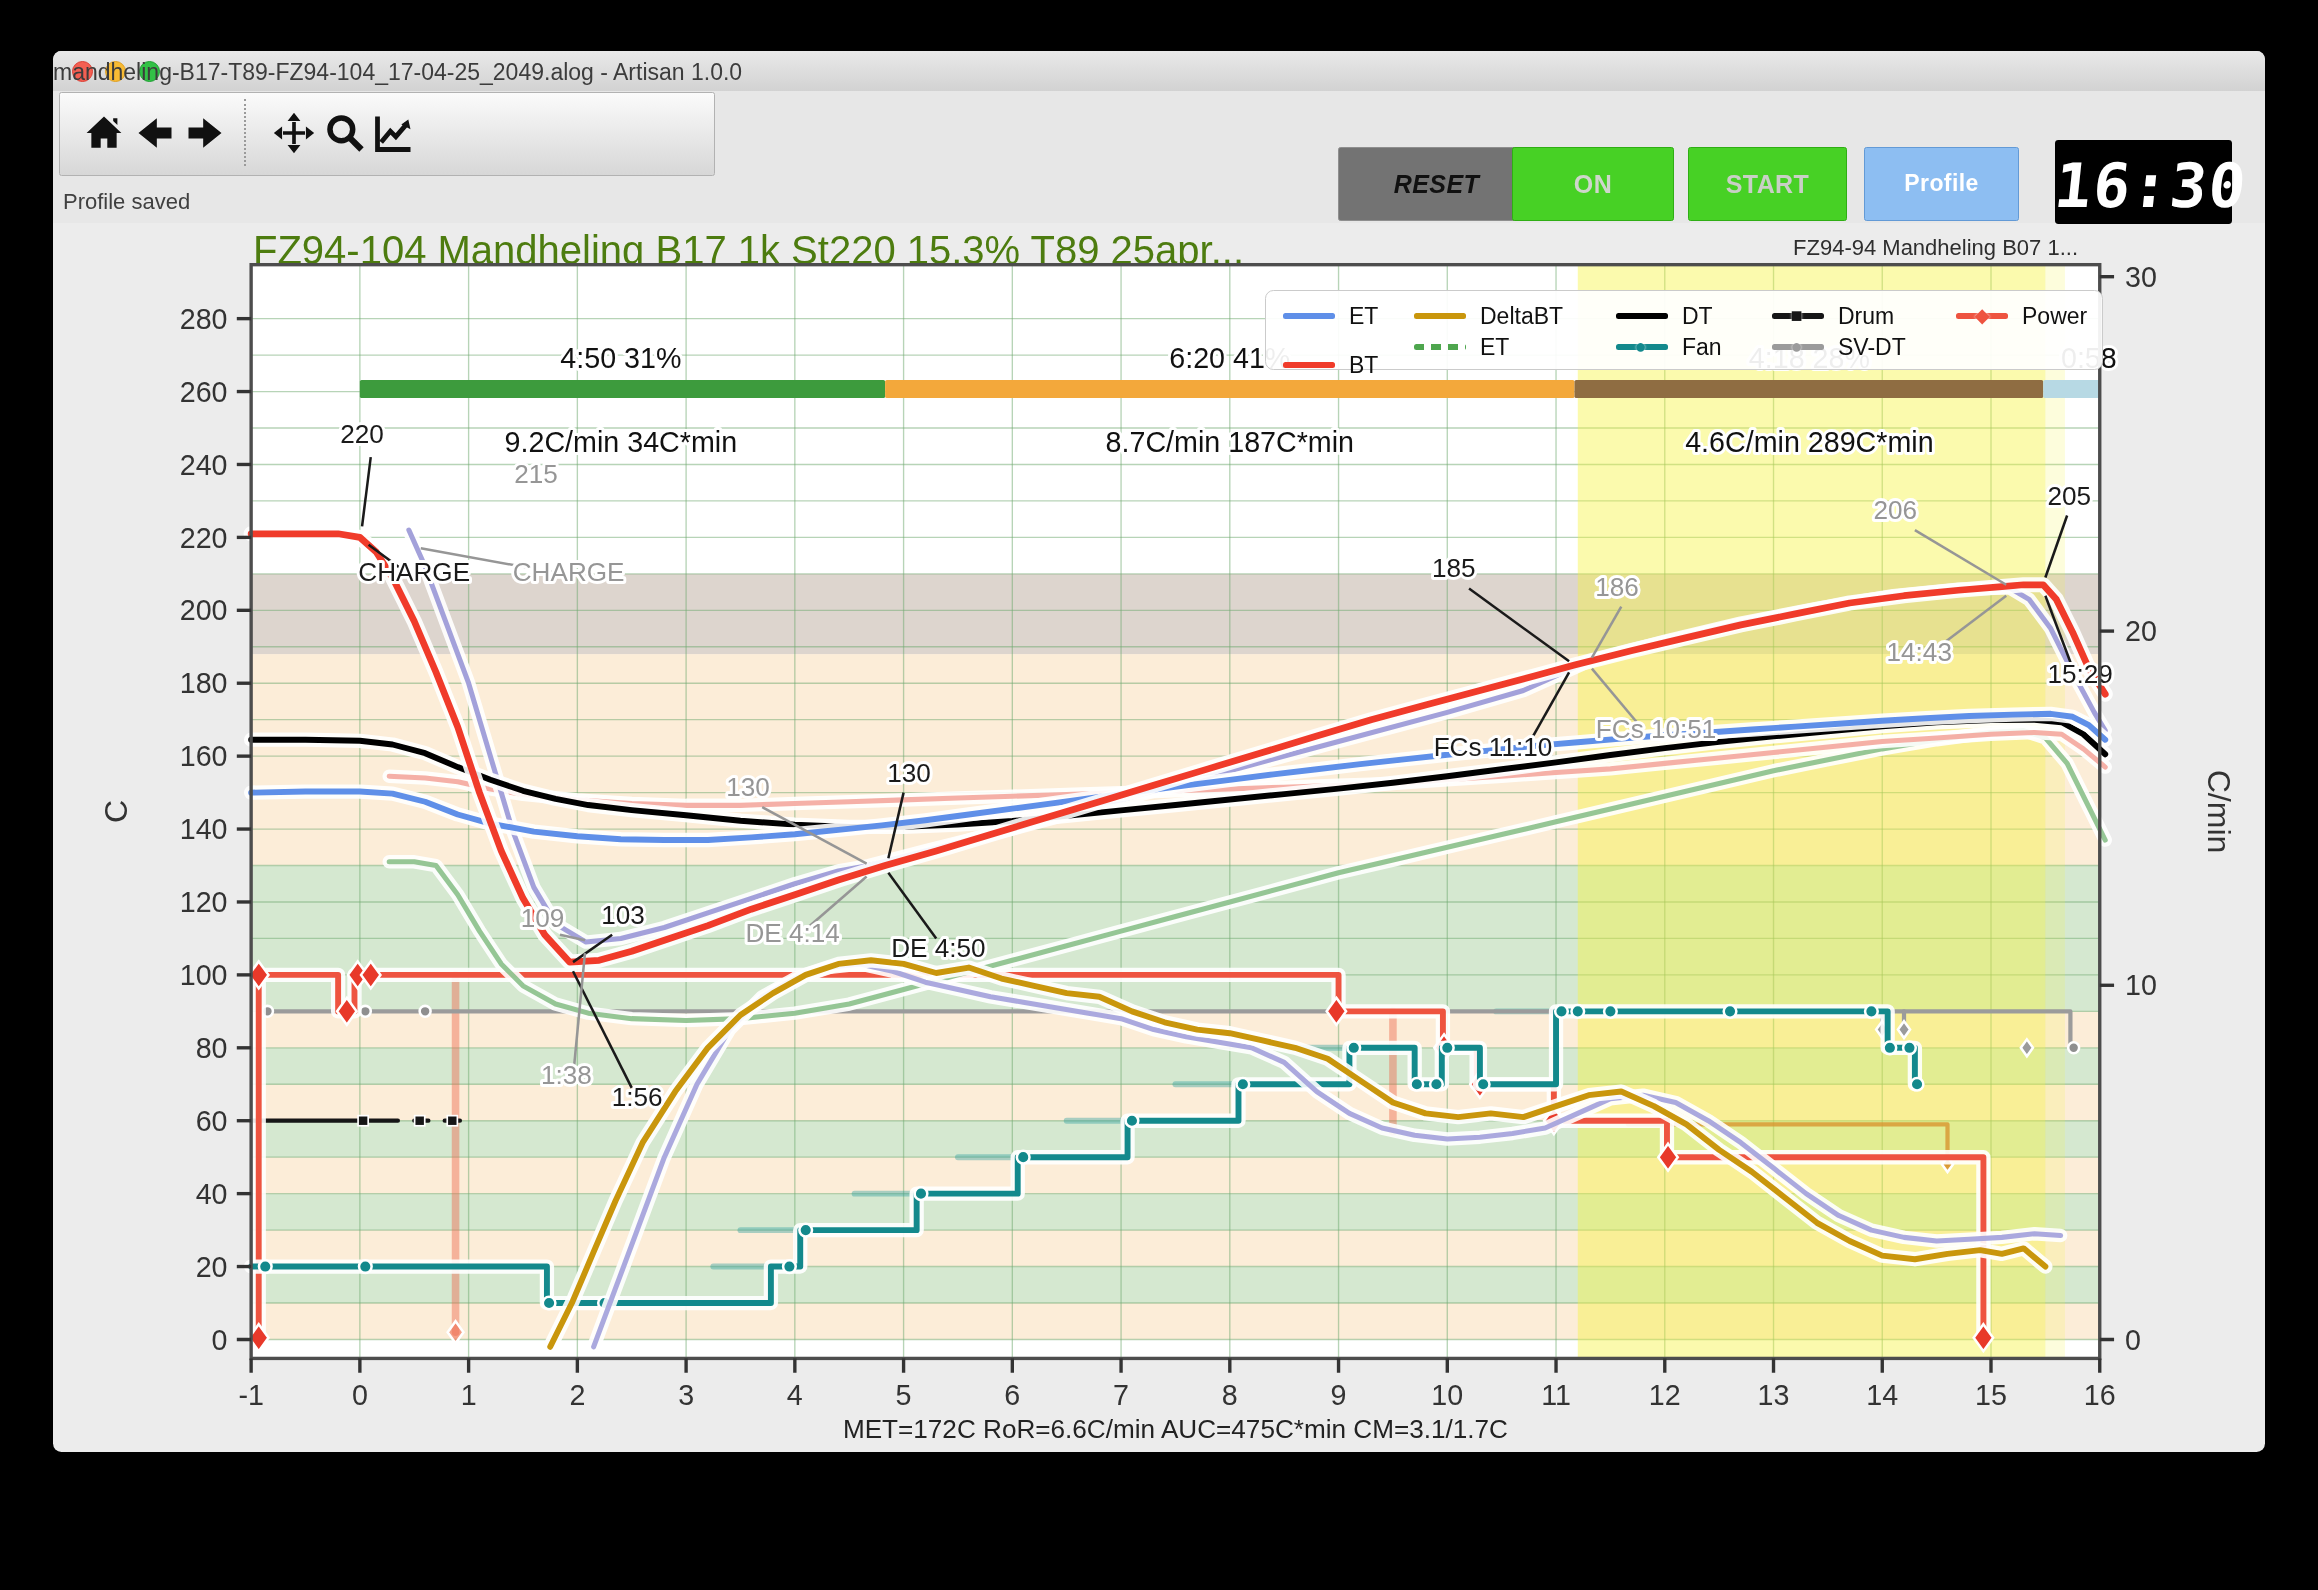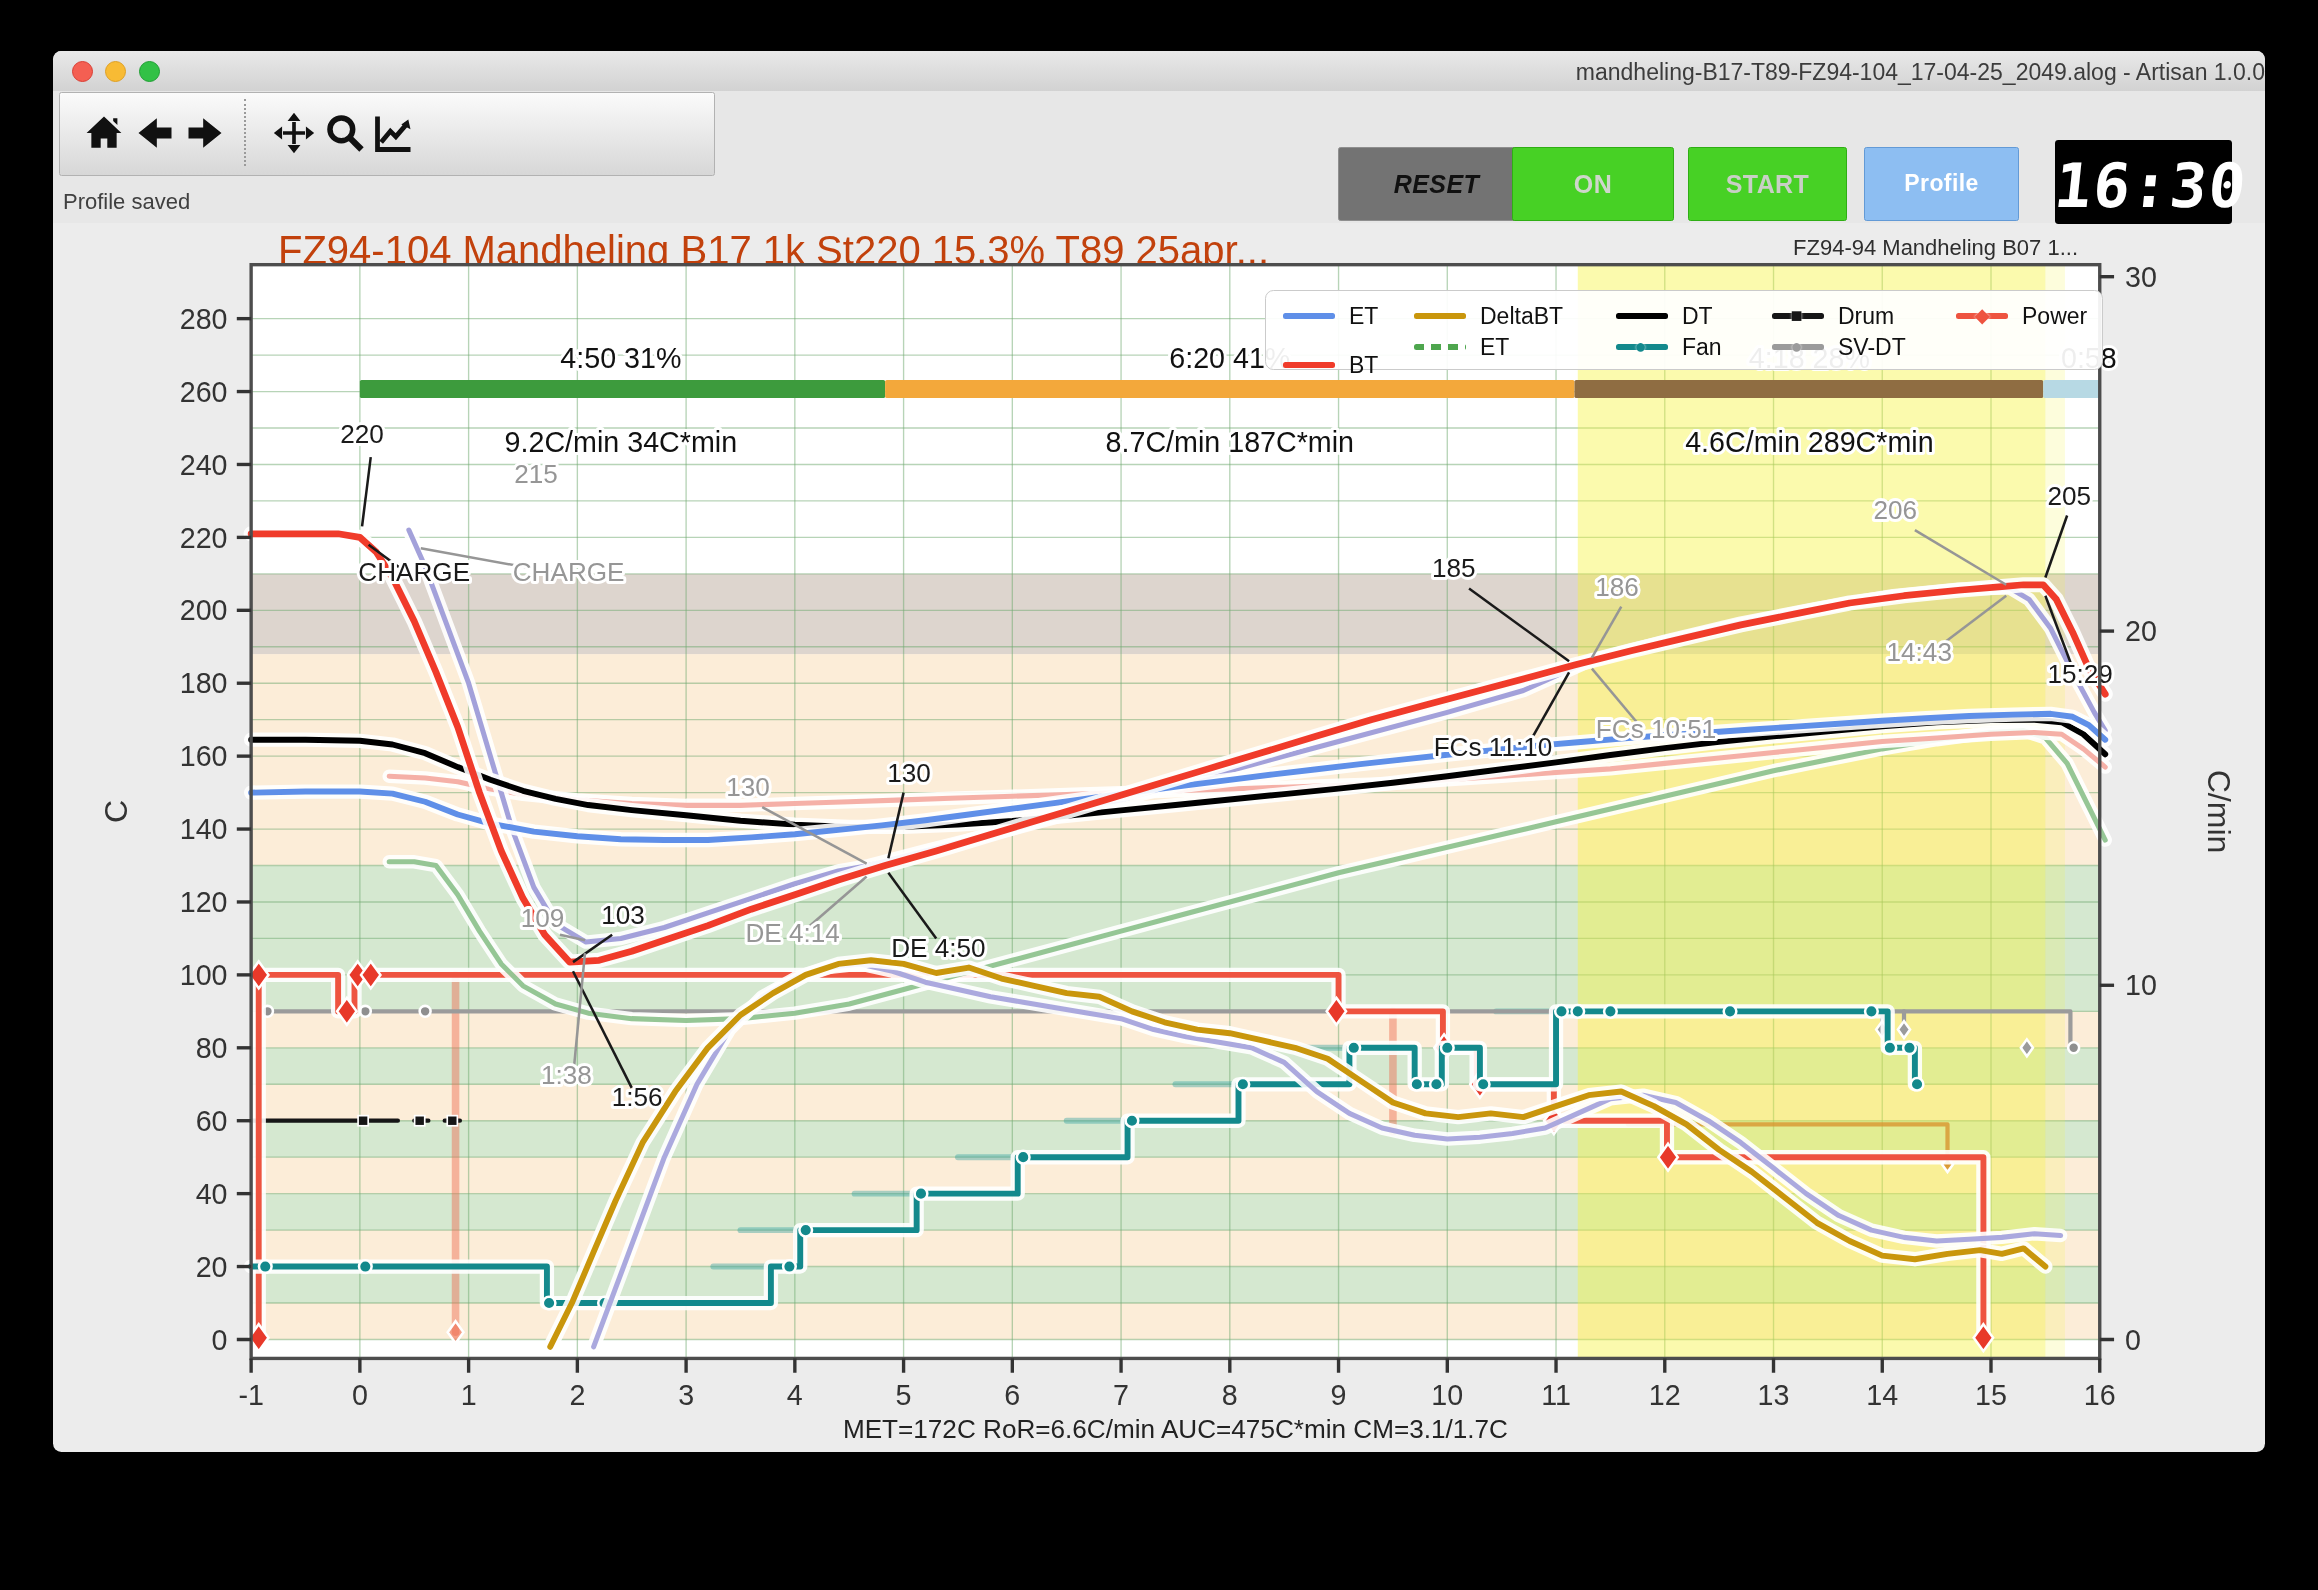--- a/index.html
+++ b/index.html
@@ -1,20 +1,20 @@
 <!DOCTYPE html>
 <html style="font-size:13.5px"><head>
 <meta charset="utf-8">
 <style>
   html,body{margin:0;padding:0;background:#000;font-family:"Liberation Sans",sans-serif;}
   #stage{position:relative;width:2319px;height:1590px;background:#000;overflow:hidden;}
   #window{position:absolute;left:53px;top:51px;width:2212px;height:1401px;background:#ececec;border-radius:8.4px;box-shadow:0 21px 67px rgba(0,0,0,.65);overflow:hidden;}
   
   #titlebar{position:absolute;left:0;top:0;width:100%;height:40px;background:linear-gradient(#e9e9e9,#d2d2d2);border-bottom:0.8px solid #ababab;}
-  #titlebar .title{position:absolute;left:0;right:0;top:7.6px;text-align:right;font-size:23px;color:#3c3c3c;}
+  #titlebar .title{position:absolute;left:0;right:0;top:7.6px;text-align:left;font-size:23px;color:#3c3c3c;}
   .tl{position:absolute;top:10px;width:19.4px;height:19.4px;border-radius:50%;}
   .tl.red{left:18.5px;background:#f45f52;border:0.8px solid #da3e34;}
   .tl.yellow{left:52px;background:#f8bb34;border:0.8px solid #dfa023;}
   .tl.green{left:86px;background:#32c146;border:0.8px solid #1f9f33;}
   
   #toolbar{position:absolute;left:0;top:40px;width:100%;height:132px;background:#e7e7e7;}
   #toolpanel{position:absolute;left:5.9px;top:0.8px;width:654px;height:82px;background:linear-gradient(#fbfbfb,#d7d7d7);border:0.8px solid #b2b2b2;border-radius:2.5px;}
   .ticon{position:absolute;top:18.5px;width:44px;height:44px;color:#111;}
   .ticon svg{width:100%;height:100%;}
   #sep{position:absolute;left:184px;top:6.7px;height:67px;border-left:2.5px dotted #9a9a9a;}
@@ -22,21 +22,21 @@
   .btn span{display:block;margin-top:22px;font-size:25px;letter-spacing:0.4px;}
   #btn-reset{left:1285px;width:197px;background:#737373;border:1.7px solid #8f8f8f;color:#111;font-style:italic;}
   #btn-on{left:1459px;width:162px;background:#47d125;border:1.7px solid #2fae14;color:#cfd6cc;}
   #btn-start{left:1635px;width:159px;background:#47d125;border:1.7px solid #2fae14;color:#c9cfc6;}
   #btn-control{left:1811px;width:155px;background:#8dbef2;border:1.7px solid #639ad6;color:#fff;}
   #btn-control span{font-size:23px;}
   #clock{position:absolute;left:2002px;top:49px;width:177px;height:84px;background:#000;border-radius:3.4px;}
   #clock span{display:block;text-align:center;margin-top:10px;font-family:"DejaVu Sans Mono",monospace;font-weight:bold;font-size:61px;color:#fff;transform:skewX(-6deg);letter-spacing:1.7px;}
   #status{position:absolute;left:10px;top:138px;font-size:22px;color:#404040;}
   
-  #graph-title{position:absolute;left:200px;top:177px;font-size:40px;color:#c2410c;white-space:nowrap;margin-left:25px;}
+  #graph-title{position:absolute;left:200px;top:177px;font-size:40px;color:#4d7c0f;white-space:nowrap;}
   #bg-title{position:absolute;right:187px;top:184px;font-size:22px;color:#2e2e2e;white-space:nowrap;}
   
   #legend{position:absolute;left:1212px;top:239px;width:836px;height:78px;background:rgba(255,255,255,.93);border:1.7px solid #cbcbcb;border-radius:8.4px;z-index:5;text-decoration:underline;}
   .lg-item{position:absolute;height:29px;}
   .lg-swatch{position:absolute;left:0;top:11px;width:52px;height:5.9px;border-radius:2.5px;}
   .lg-mark{position:absolute;left:18.5px;top:-0.8px;font-size:20px;line-height:29px;text-shadow:0 0 2.5px #fff;}
   .lg-label{position:absolute;left:66px;top:0;font-size:23px;color:#111;line-height:29px;white-space:nowrap;}
   #chart-svg{position:absolute;left:0;top:0;z-index:1;}
 </style>
 </head>

